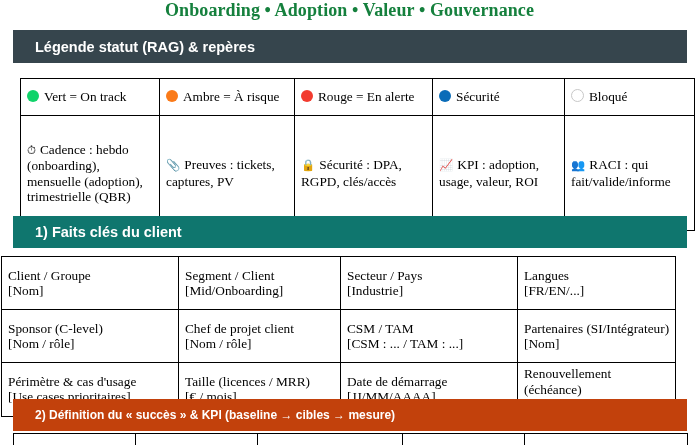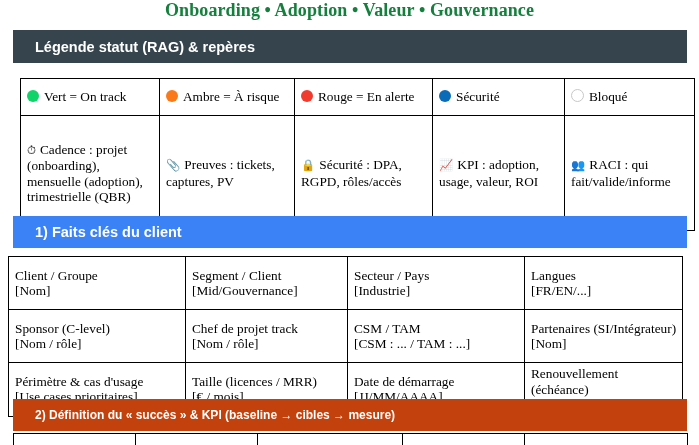--- a/index.html
+++ b/index.html
@@ -51,21 +51,21 @@
   }
   .banner-legend {
     top: 30px;
     height: 33px;
     background: #36454d;
     font-size: 14.5px;
   }
   .banner-s1 {
     top: 216px;
     height: 32px;
-    background: #3b82f6;
+    background: #0f766e;
     font-size: 14.5px;
   }
   .banner-s2 {
     top: 399px;
     height: 32px;
     background: #c2410c;
     font-size: 12px;
   }
 
   
@@ -105,21 +105,21 @@
   .chip-hollow { background: #ffffff; border: 1px solid #c8c8c8; width: 11px; height: 11px; }
 
   .emoji {
     font-family: "DejaVu Sans", sans-serif;
     font-size: 11.5px;
     margin-right: 4px;
     vertical-align: 0px;
   }
 
   
-  #s1-table { left: 8px; top: 256px; width: 674px; }
+  #s1-table { left: 1px; top: 256px; width: 674px; }
   #s1-table td { height: 46px; }
 
   
   #s2-table { left: 13px; top: 433px; width: 674px; }
   #s2-table td { height: 24px; }
 
   .cell-line { display: block; }
 </style>
 </head>
 <body>
@@ -153,27 +153,27 @@
         </td>
         <td class="legend-cell">
           <span class="chip chip-blue"></span><span>Sécurité</span>
         </td>
         <td class="legend-cell">
           <span class="chip chip-hollow"></span><span>Bloqué</span>
         </td>
       </tr>
       <tr>
         <td class="note-cell">
-          <span class="emoji">⏱</span><span>Cadence : projet (onboarding), mensuelle (adoption), trimestrielle (QBR)</span>
+          <span class="emoji">⏱</span><span>Cadence : hebdo (onboarding), mensuelle (adoption), trimestrielle (QBR)</span>
         </td>
         <td class="note-cell">
           <span class="emoji">📎</span><span>Preuves : tickets, captures, PV</span>
         </td>
         <td class="note-cell">
-          <span class="emoji">🔒</span><span>Sécurité : DPA, RGPD, rôles/accès</span>
+          <span class="emoji">🔒</span><span>Sécurité : DPA, RGPD, clés/accès</span>
         </td>
         <td class="note-cell">
           <span class="emoji">📈</span><span>KPI : adoption, usage, valeur, ROI</span>
         </td>
         <td class="note-cell">
           <span class="emoji">👥</span><span>RACI : qui fait/valide/informe</span>
         </td>
       </tr>
     </tbody>
   </table>
@@ -190,38 +190,38 @@
         <col style="width:158px">
     </colgroup>
     <tbody>
       <tr>
         <td>
           <span class="cell-line">Client / Groupe</span>
           <span class="cell-line">[Nom]</span>
         </td>
         <td>
           <span class="cell-line">Segment / Client</span>
-          <span class="cell-line">[Mid/Gouvernance]</span>
+          <span class="cell-line">[Mid/Onboarding]</span>
         </td>
         <td>
           <span class="cell-line">Secteur / Pays</span>
           <span class="cell-line">[Industrie]</span>
         </td>
         <td>
           <span class="cell-line">Langues</span>
           <span class="cell-line">[FR/EN/...]</span>
         </td>
       </tr>
       <tr>
         <td>
           <span class="cell-line">Sponsor (C-level)</span>
           <span class="cell-line">[Nom / rôle]</span>
         </td>
         <td>
-          <span class="cell-line">Chef de projet track</span>
+          <span class="cell-line">Chef de projet client</span>
           <span class="cell-line">[Nom / rôle]</span>
         </td>
         <td>
           <span class="cell-line">CSM / TAM</span>
           <span class="cell-line">[CSM : ... / TAM : ...]</span>
         </td>
         <td>
           <span class="cell-line">Partenaires (SI/Intégrateur)</span>
           <span class="cell-line">[Nom]</span>
         </td>

